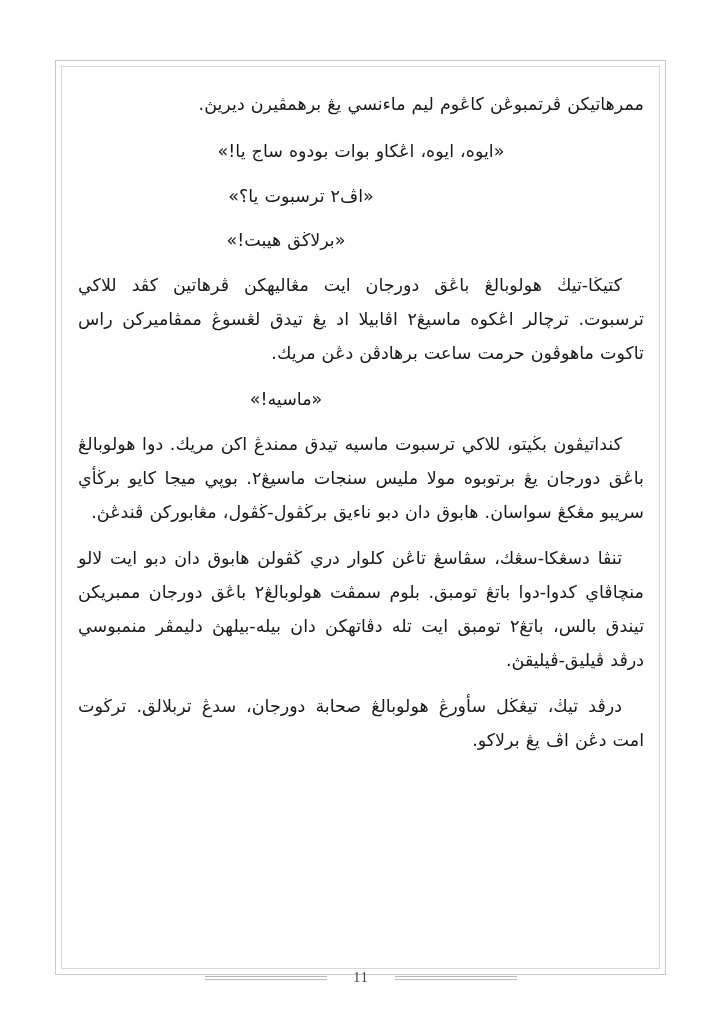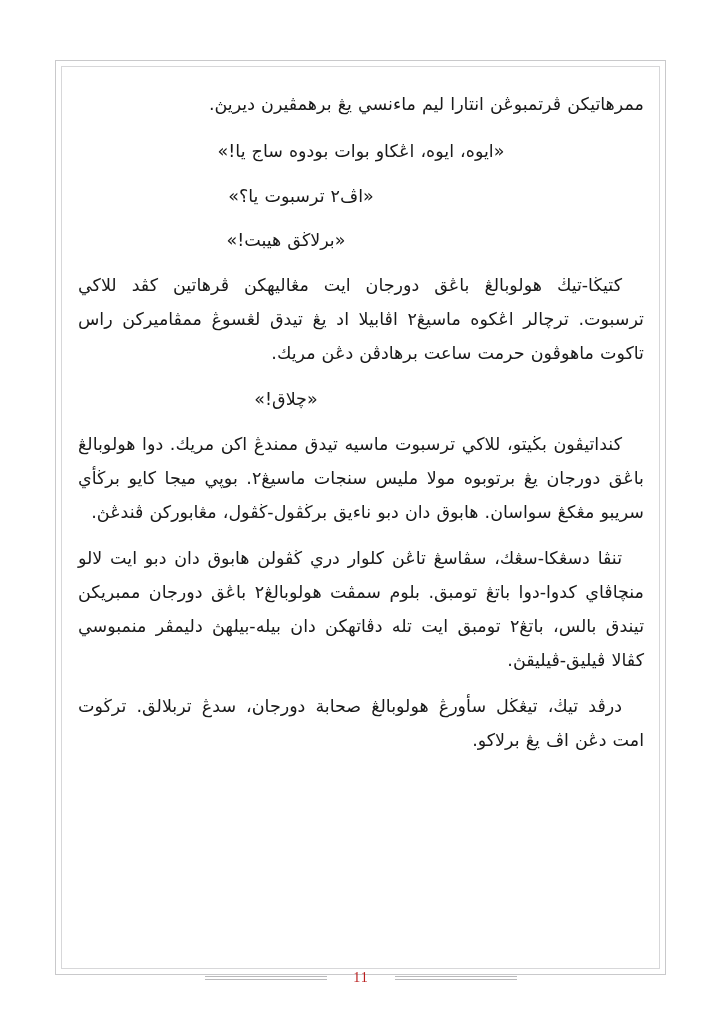--- a/index.html
+++ b/index.html
@@ -112,51 +112,51 @@
   .folio-rule {
     width: 122px;
     height: 4px;
     border-top: 1px solid #b9b9bb;
     border-bottom: 1px solid #b9b9bb;
     box-sizing: border-box;
   }
   .folio-number {
     font-family: "Liberation Serif", "DejaVu Serif", serif;
     font-size: 14px;
-    color: #b91c1c;
+    color: #404040;
     padding: 0 26px;
     letter-spacing: 1px;
     line-height: 1;
   }
 </style>
 </head>
 <body>
 
 <div class="page">
 
   <div class="frame-outer"></div>
   <div class="frame-inner"></div>
 
   <div class="text-column">
 
-    <p class="para noindent body">ممرهاتيكن ڤرتمبوڠن انتارا ليم ماءنسي يڠ برهمڤيرن ديريڽ.</p>
+    <p class="para noindent body">ممرهاتيكن ڤرتمبوڠن كاڠوم ليم ماءنسي يڠ برهمڤيرن ديريڽ.</p>
 
     <p class="para dialogue d1">«ايوه، ايوه، اڠكاو بوات بودوه ساج يا!»</p>
 
     <p class="para dialogue d2">«اڤ٢ ترسبوت يا؟»</p>
 
     <p class="para dialogue d3">«برلاڬق هيبت!»</p>
 
     <p class="para indent body">كتيڬا-تيڬ هولوبالڠ باڠق دورجان ايت مڠاليهكن ڤرهاتين كڤد للاكي ترسبوت. ترچالر اڠكوه ماسيڠ٢ اڤابيلا اد يڠ تيدق لڠسوڠ ممڤاميركن راس تاكوت ماهوڤون حرمت ساعت برهادڤن دڠن مريك.</p>
 
-    <p class="para dialogue d4">«چلاق!»</p>
+    <p class="para dialogue d4">«ماسيه!»</p>
 
     <p class="para indent body">كنداتيڤون بڬيتو، للاكي ترسبوت ماسيه تيدق ممندڠ اكن مريك. دوا هولوبالڠ باڠق دورجان يڠ برتوبوه مولا مليس سنجات ماسيڠ٢. بوڽي ميجا كايو برڬأي سريبو مڠكڠ سواسان. هابوق دان دبو ناءيق برڬڤول-ڬڤول، مڠابوركن ڤندڠڽ.</p>
 
-    <p class="para indent body">تنڤا دسڠكا-سڠك، سڤاسڠ تاڠن كلوار دري ڬڤولن هابوق دان دبو ايت لالو منچاڤاي كدوا-دوا باتڠ تومبق. بلوم سمڤت هولوبالڠ٢ باڠق دورجان ممبريكن تيندق بالس، باتڠ٢ تومبق ايت تله دڤاتهكن دان بيله-بيلهڽ دليمڤر منمبوسي كڤالا ڤيليق-ڤيليقڽ.</p>
+    <p class="para indent body">تنڤا دسڠكا-سڠك، سڤاسڠ تاڠن كلوار دري ڬڤولن هابوق دان دبو ايت لالو منچاڤاي كدوا-دوا باتڠ تومبق. بلوم سمڤت هولوبالڠ٢ باڠق دورجان ممبريكن تيندق بالس، باتڠ٢ تومبق ايت تله دڤاتهكن دان بيله-بيلهڽ دليمڤر منمبوسي درڤد ڤيليق-ڤيليقڽ.</p>
 
     <p class="para indent body">درڤد تيڬ، تيڠڬل سأورڠ هولوبالڠ صحابة دورجان، سدڠ تربلالق. ترڬوت امت دڠن اڤ يڠ برلاكو.</p>
 
 
 
   </div>
 
   <div class="folio">
     <div class="folio-rule"></div>
     <div class="folio-number">11</div>

